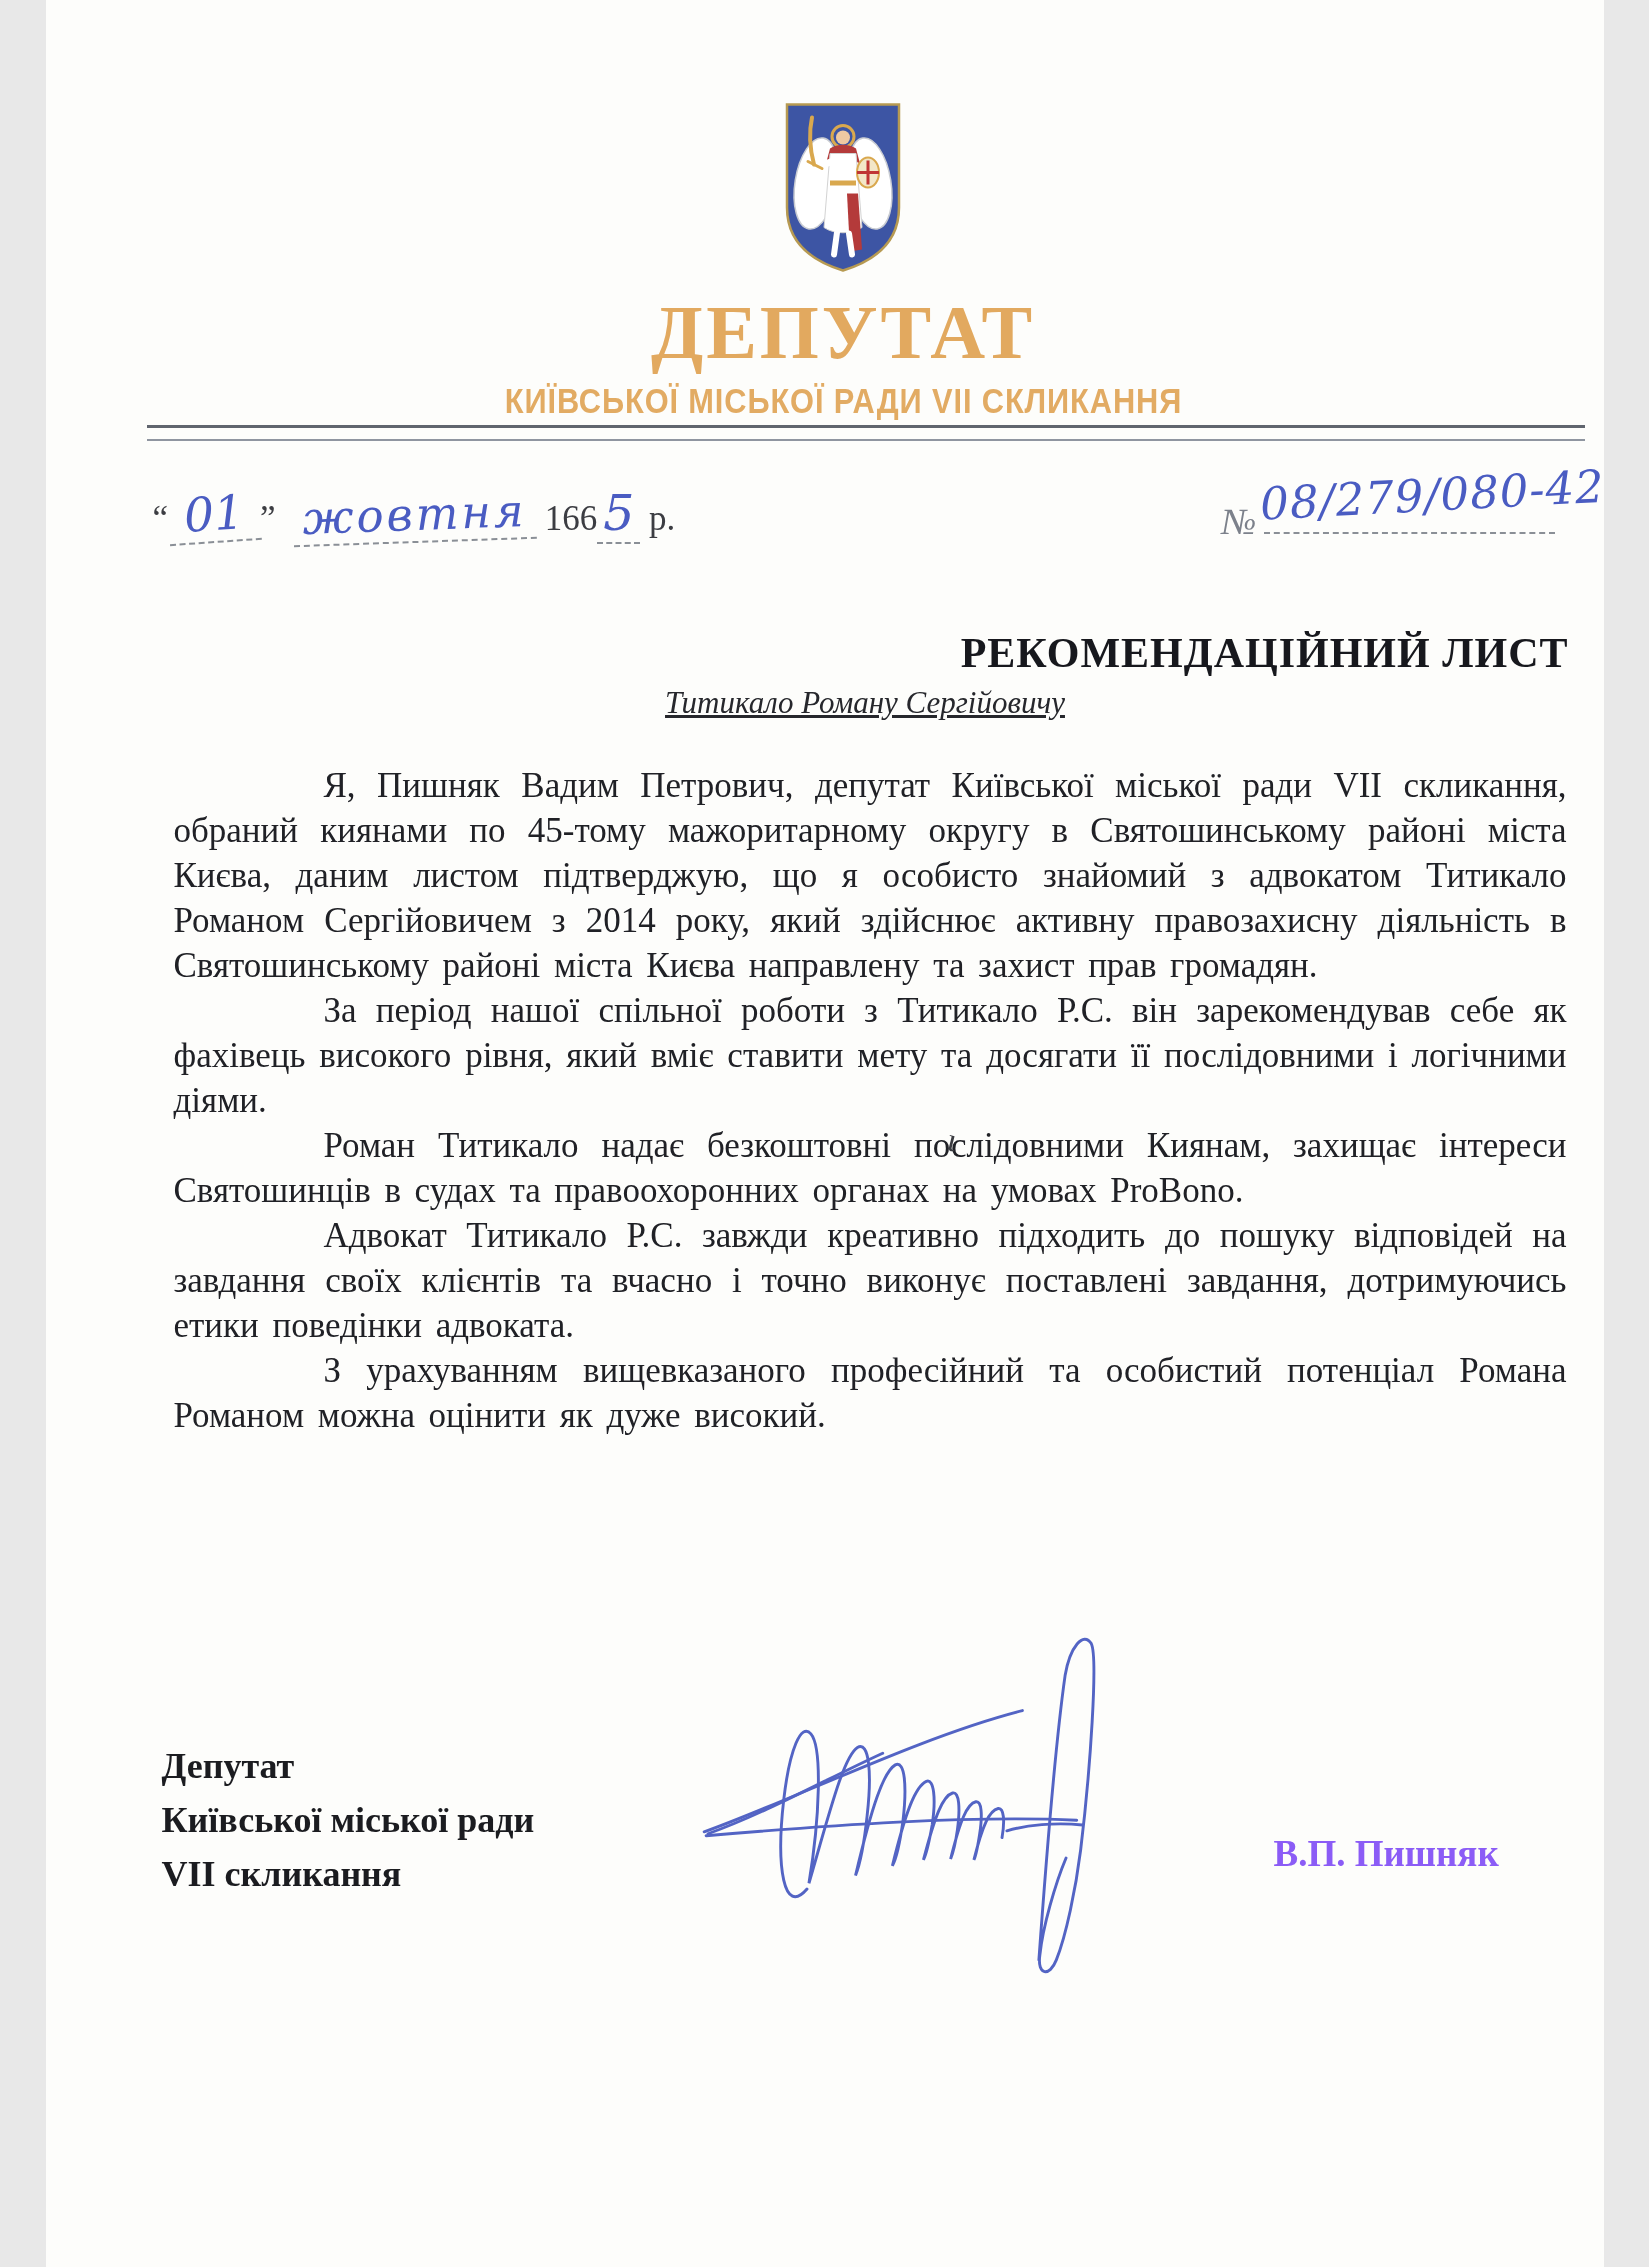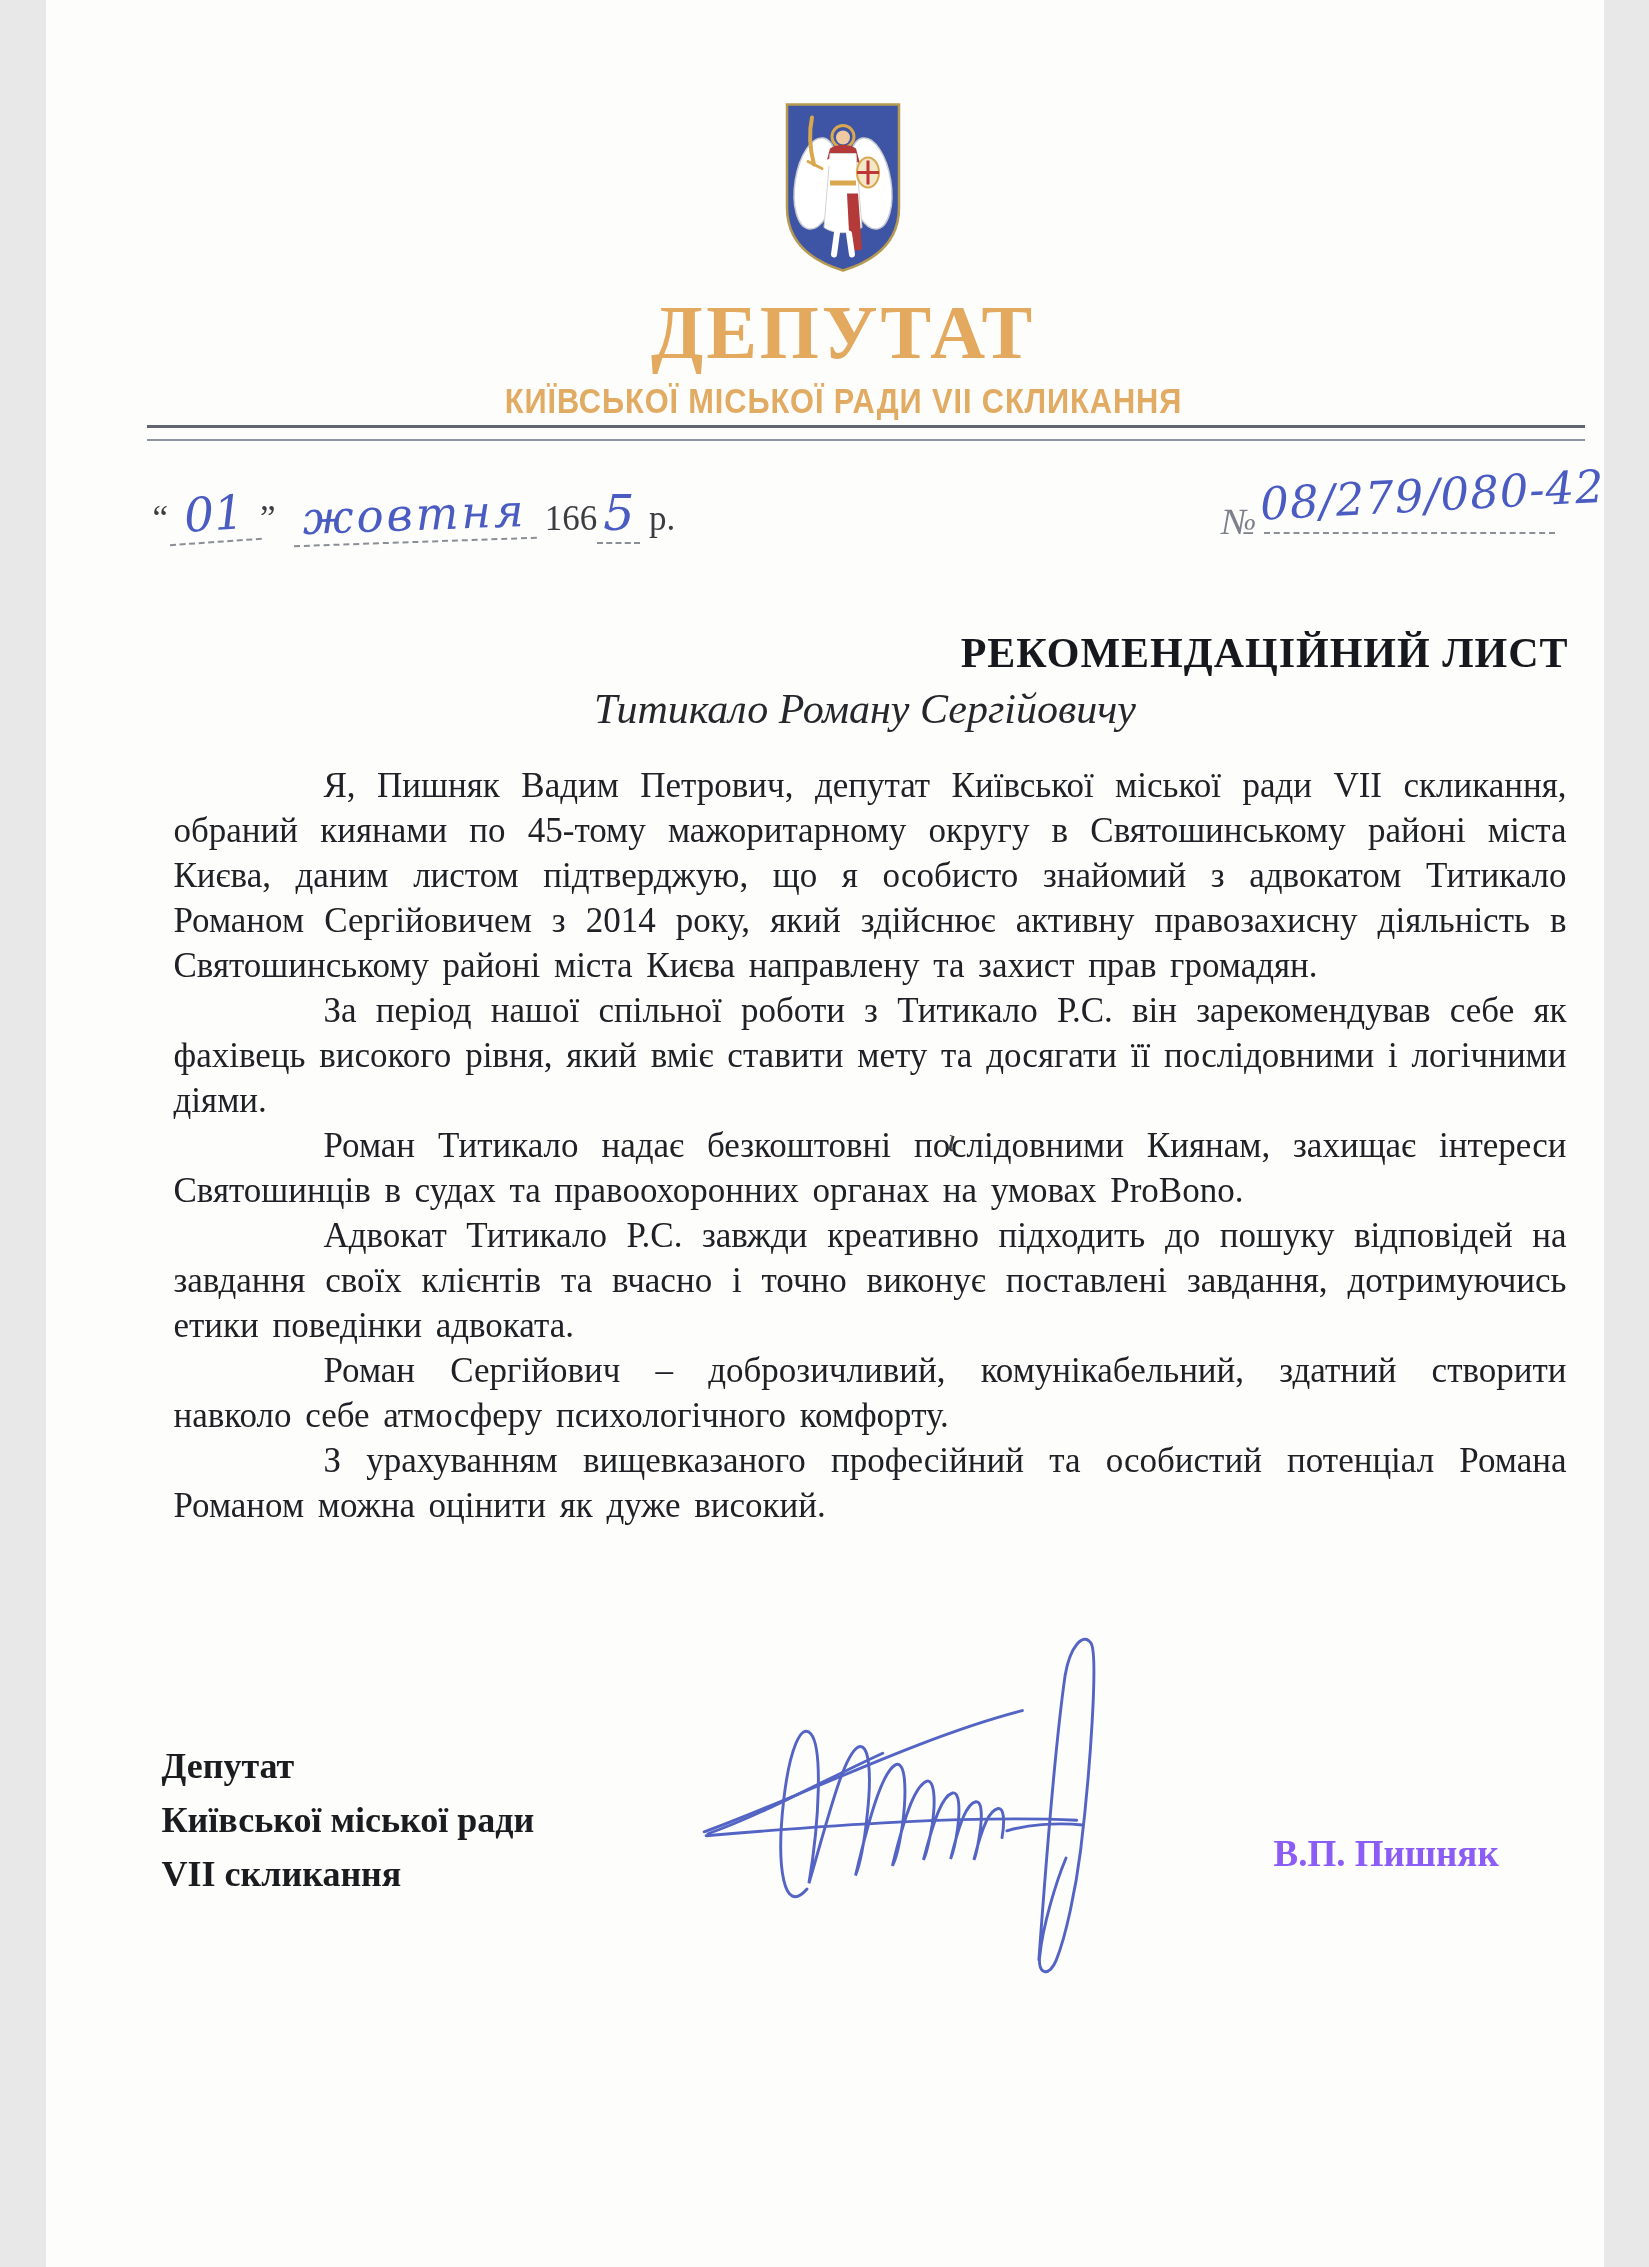--- a/index.html
+++ b/index.html
@@ -57,21 +57,21 @@
     border-bottom:2.9px dashed #8a8f96;vertical-align:baseline;margin-left:7.8px;}
   .ref-hw{
     position:absolute;left:-3.9px;top:-15.5px;
     font-size:45px;letter-spacing:1px;white-space:nowrap;
     transform:rotate(-3deg);
   }
 
   
   .letter-head{position:absolute;top:629px;left:116px;width:1407px;text-align:center;}
   .letter-title{margin:0;font-size:42px;font-weight:bold;letter-spacing:1px;color:#17181d;text-align:right;}
-  .letter-addressee{margin:7.8px 0 0 0;font-size:42px;font-style:italic;color:#26272c;}
+  .letter-addressee{margin:7.8px 0 0 0;font-size:31px;font-style:italic;color:#26272c;text-decoration:underline;}
 
   
   .body-text{
     position:absolute;top:763px;left:128px;width:1393px;
     font-size:35px;line-height:45px;text-align:justify;
     word-spacing:4.9px;color:#202126;
   }
   .body-text p{margin:0;text-indent:150px;}
   .ink-speck{
     position:absolute;left:902px;top:1122px;
@@ -132,21 +132,20 @@
   <div class="letter-head">
     <h2 class="letter-title">РЕКОМЕНДАЦІЙНИЙ ЛИСТ</h2>
     <div class="letter-addressee">Титикало Роману Сергійовичу</div>
   </div>
 
   <div class="body-text">
     <p>Я, Пишняк Вадим Петрович, депутат Київської міської ради VII скликання, обраний киянами по 45-тому мажоритарному округу в Святошинському районі міста Києва, даним листом підтверджую, що я особисто знайомий з адвокатом Титикало Романом Сергійовичем з 2014 року, який здійснює активну правозахисну діяльність в Святошинському районі міста Києва направлену та захист прав громадян.</p>
     <p>За період нашої спільної роботи з Титикало Р.С. він зарекомендував себе як фахівець високого рівня, який вміє ставити мету та досягати її послідовними і логічними діями.</p>
     <p>Роман Титикало надає безкоштовні послідовними Киянам, захищає інтереси Святошинців в судах та правоохоронних органах на умовах ProBono.</p>
     <p>Адвокат Титикало Р.С. завжди креативно підходить до пошуку відповідей на завдання своїх клієнтів та вчасно і точно виконує поставлені завдання, дотримуючись етики поведінки адвоката.</p>
-    <p>Роман Сергійович – доброзичливий, комунікабельний, здатний створити навколо себе атмосферу психологічного комфорту.</p>
     <p>З урахуванням вищевказаного професійний та особистий потенціал Романа Романом можна оцінити як дуже високий.</p>
   </div>
 
   <div class="ink-speck">ι</div>
 
   <div class="sig-position">
     <div>Депутат</div>
     <div>Київської міської ради</div>
     <div>VII скликання</div>
   </div>

